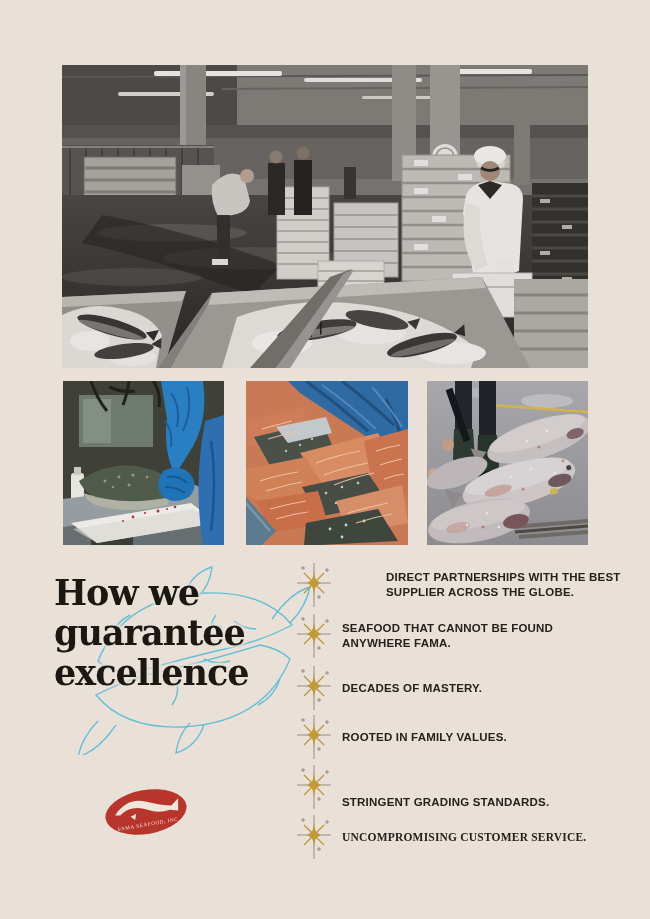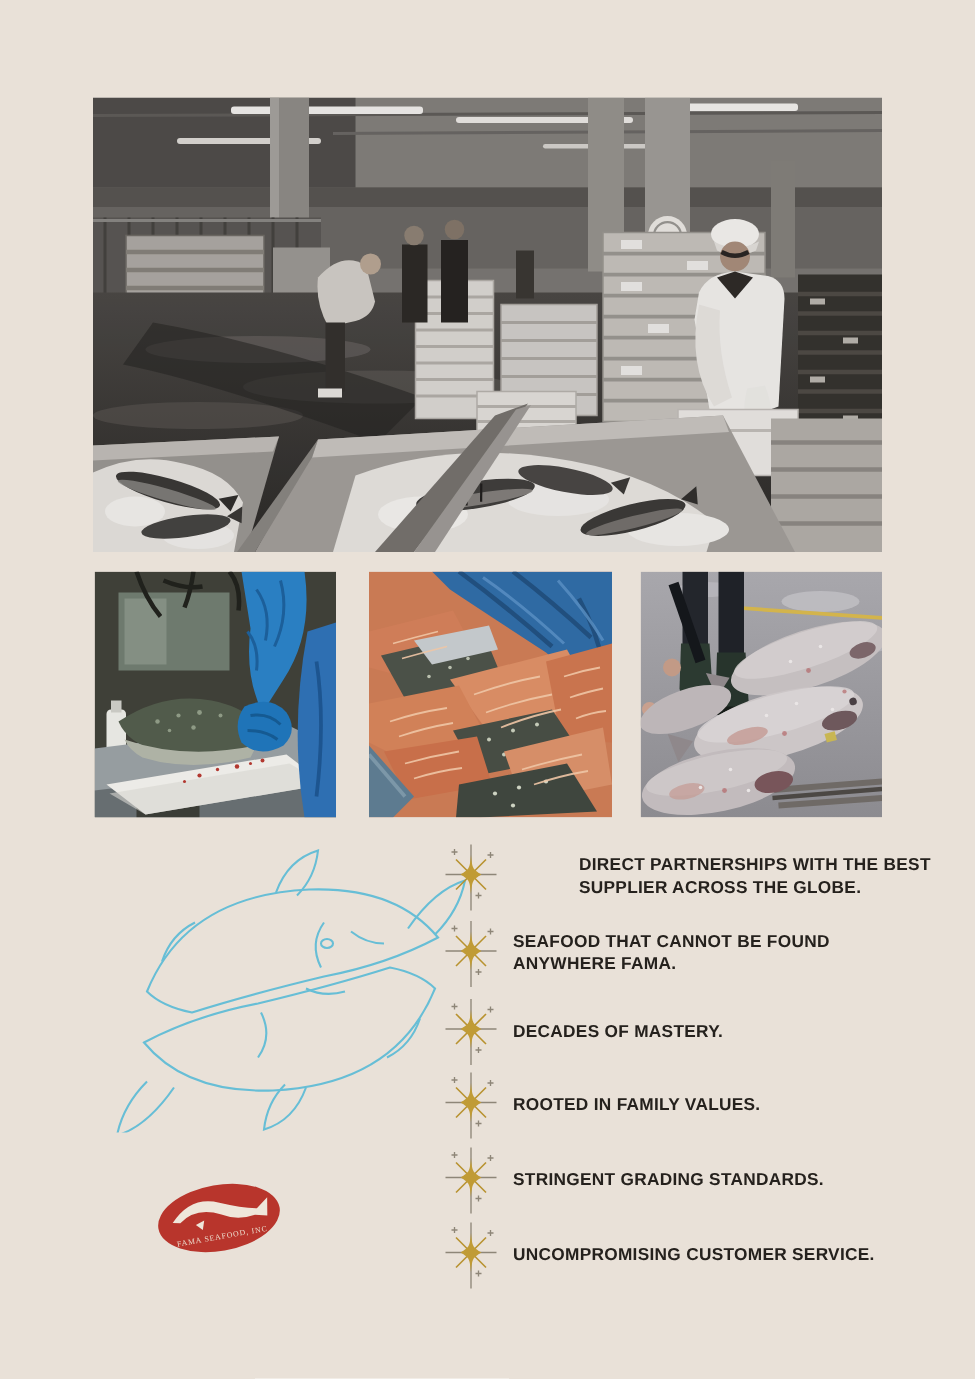--- a/index.html
+++ b/index.html
@@ -19,21 +19,21 @@
     font-family:"DejaVu Serif","Liberation Serif",serif;font-weight:bold;
     font-size:35px;line-height:40px;letter-spacing:-1px;color:#1b1713;
     text-shadow:0 0 5px #e9e1d8,0 0 5px #e9e1d8,1px 1px 4px #e9e1d8,-1px -1px 4px #e9e1d8;}
   h1.headline span{display:block;}
 
   .bullets{position:absolute;left:0;top:0;margin:0;padding:0;list-style:none;}
   .bullet{position:absolute;left:296px;display:flex;align-items:center;height:46px;}
   .bullet .spark{flex:0 0 36px;width:36px;height:46px;margin-right:10px;}
   .bullet .btxt{width:252px;font-weight:bold;font-size:11.5px;line-height:15px;
     letter-spacing:.2px;color:#25211d;}
-  .b1{top:562px;gap:44px;} .b2{top:613px;} .b3{top:665px;} .b4{top:714px;} .b5{top:764px;} .b6{top:814px;}
+  .b1{top:562px;gap:44px;} .b2{top:613px;} .b3{top:665px;} .b4{top:714px;} .b5{top:764px;align-items:flex-end;} .b6{top:814px;font-family:Liberation Serif, serif;}
 
   .logo{position:absolute;left:100px;top:784px;width:92px;height:56px;}
   .logo svg{display:block;width:100%;height:100%;}
 </style>
 </head>
 <body>
 
 <div class="page">
 
   <div class="photo hero">
@@ -463,20 +463,25 @@
         <path d="M138,162 q-8,22 -28,28 q2,-18 14,-30"></path>
         <path d="M64,52 q-16,8 -22,26"></path>
         <path d="M192,142 q16,-8 22,-26"></path>
         <path d="M150,52 q-10,14 -2,30"></path>
         <path d="M106,142 q10,-14 2,-30"></path>
         <ellipse cx="152" cy="66" rx="4" ry="3"></ellipse>
         <path d="M138,96 q12,6 26,2"></path>
         <path d="M168,58 q10,8 22,8"></path>
       </g>
     </svg>
+    <h1 class="headline">
+      <span>How we</span>
+      <span>guarantee</span>
+      <span>excellence</span>
+    </h1>
   </div>
 
   <ul class="bullets">
     <li class="bullet b1">
       <svg class="spark" viewBox="0 0 36 46">
         <line x1="18" y1="1" x2="18" y2="45" stroke="#8e8678" stroke-width="0.9"></line>
         <line x1="1" y1="21" x2="35" y2="21" stroke="#8e8678" stroke-width="0.9"></line>
         <line x1="8" y1="11" x2="28" y2="31" stroke="#b8922f" stroke-width="1.1"></line>
         <line x1="28" y1="11" x2="8" y2="31" stroke="#b8922f" stroke-width="1.1"></line>
         <path d="M18,8 C18.9,17 19,17.4 25,21 C19,24.6 18.9,25 18,34 C17.1,25 17,24.6 11,21 C17,17.4 17.1,17 18,8 Z" fill="#c09b35"></path>

